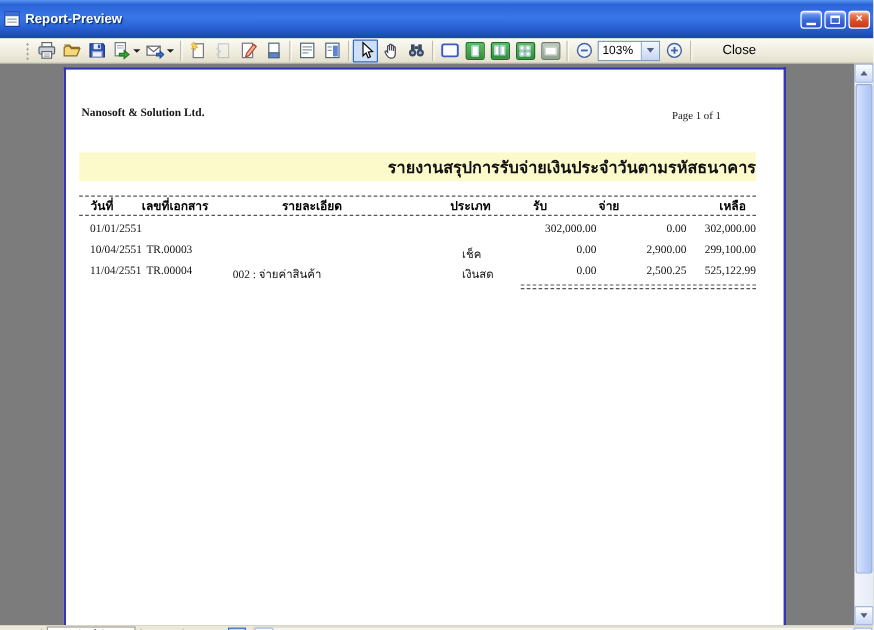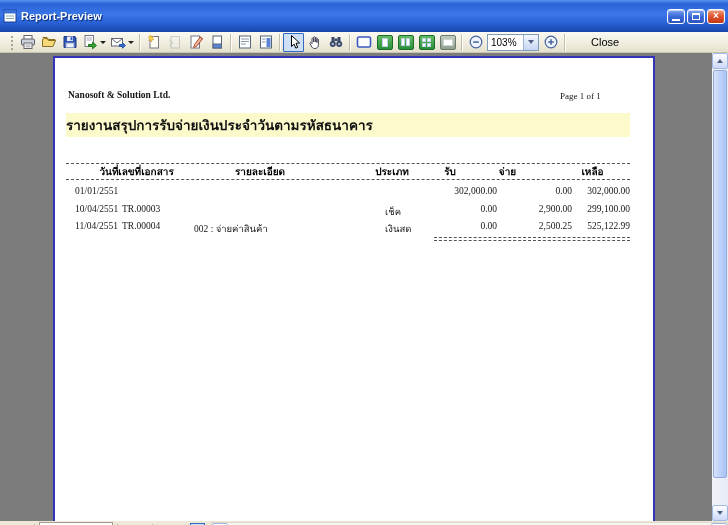--- a/index.html
+++ b/index.html
@@ -23,21 +23,21 @@
     color:#fff; font-size:10px; font-weight:bold; line-height:1;
     background:linear-gradient(180deg,#7ba4f2 0%,#3a6ad8 50%,#2a55be 100%);
     box-shadow:inset 0 1px 1px rgba(255,255,255,.6);
   }
   .win-btn.close{ background:linear-gradient(180deg,#f09a78 0%,#dd4f28 55%,#c03a18 100%); }
   .glyph-min{ width:8px; height:2px; background:#fff; margin-top:8px; }
   .glyph-restore{ width:8px; height:7px; border:1px solid #fff; border-top-width:2px; background:transparent; }
 
   
   .toolbar{
-    height:21px; display:flex; align-items:center; padding:0 9px;
+    height:21px; display:flex; align-items:center; padding:0 20px;
     background:linear-gradient(180deg,#fbfaf4 0%,#efecdd 60%,#e3e0cd 100%);
     border-bottom:1px solid #c9c5b2;
   }
   .grip{
     width:4px; height:15px; margin:0 3px 0 1px;
     background-image:radial-gradient(circle,#a9a593 1px,transparent 1.1px);
     background-size:4px 4px;
   }
   .tb-btn{
     height:19px; min-width:21px; padding:0 1px; display:flex; align-items:center; justify-content:center;
@@ -72,35 +72,35 @@
   
   .preview{ position:relative; height:468px; background:#7c7c7c; overflow:hidden; }
   .page{
     position:absolute; left:53px; top:3px; width:602px; height:465px;
     background:#fff; border:2px solid #3434b8; border-bottom:none;
   }
   .rpt{ position:absolute; font-family:"Liberation Serif","DejaVu Serif",serif; color:#151515; white-space:nowrap; }
   .company{ left:13px; top:32px; font-size:9.5px; font-weight:bold; }
   .pageno{ left:505px; top:33px; font-size:9px; }
   .title-band{
-    position:absolute; left:11px; top:55px; width:564px; height:24px; background:#fcfacb;
-    display:flex; align-items:center; justify-content:flex-start;
+    position:absolute; left:11px; top:69px; width:564px; height:24px; background:#fcfacb;
+    display:flex; align-items:center; justify-content:flex-end;
   }
   .title-band .t{ font-family:"Liberation Serif","DejaVu Serif",serif; font-size:13.5px; font-weight:bold; color:#111; white-space:nowrap; }
   .subtitle{ left:13px; top:86px; font-size:9.5px; font-weight:bold; }
   .dash{ position:absolute; left:11px; width:564px; height:0; border-top:1px dashed #555; }
   .dash.l1{ top:105px; } .dash.l2{ top:121px; }
   .th{ position:absolute; top:106px; font-size:10px; font-weight:bold; text-align:center; font-family:"Liberation Serif","DejaVu Serif",serif; white-space:nowrap; }
-  .th1{ left:24px;  width:60px; }
+  .th1{ left:0;  width:60px; }
   .th2{ left:61px;  width:60px; }
   .th3{ left:160px; width:90px; }
   .th4{ left:307px; width:60px; }
   .th5{ left:365px; width:60px; }
   .th6{ left:425px; width:55px; }
-  .th7{ left:510px; width:55px; }
+  .th7{ left:528px; width:55px; }
   .row{ position:absolute; left:0; right:0; height:13px; font-size:9.5px; font-family:"Liberation Serif","DejaVu Serif",serif; color:#151515; }
   .row.r1{ top:128px; } .row.r2{ top:146px; } .row.r3{ top:163px; }
   .row span{ position:absolute; white-space:nowrap; }
   .c1{ left:20px;  width:60px; }
   .c2{ left:67px;  width:60px; }
   .c3{ left:139px; width:185px; }
   .c4{ left:330px; width:60px; }
   .c5{ left:352px; width:90px; text-align:right; }
   .c6{ left:427px; width:90px; text-align:right; }
   .c7{ left:485px; width:90px; text-align:right; }

